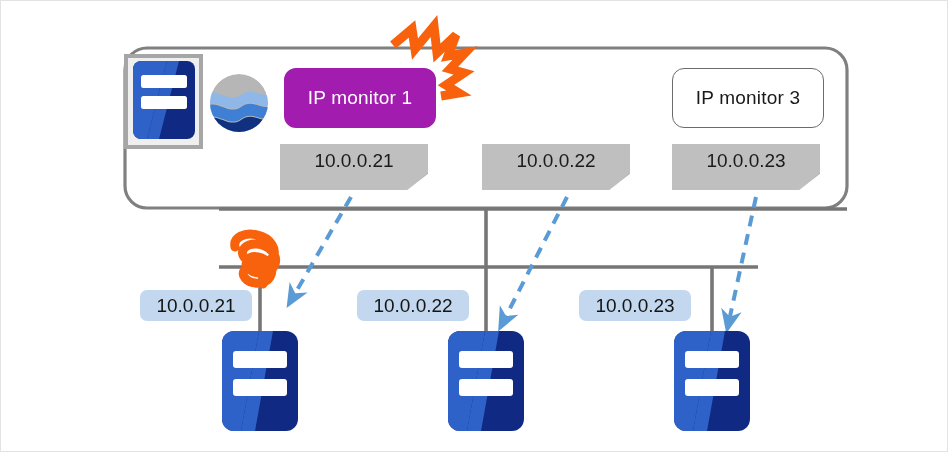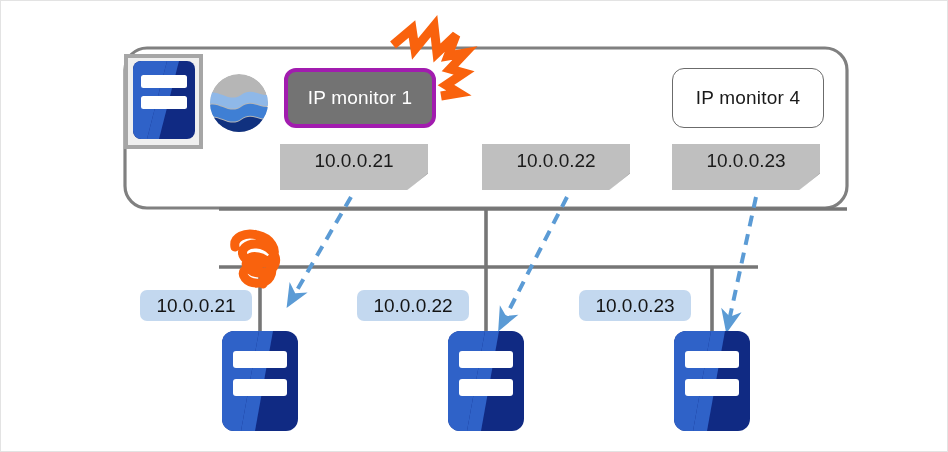--- a/index.html
+++ b/index.html
@@ -35,21 +35,21 @@
     display: flex;
     align-items: center;
     justify-content: center;
     height: 60px;
     border-radius: 12px;
     font-size: 19px;
     letter-spacing: 0.2px;
     white-space: nowrap;
   }
   .monitor-pill.active {
-    background: #737373;
+    background: #a21caf;
     color: #ffffff;
     border: 4px solid #a21caf;
   }
   .monitor-pill.idle {
     background: #ffffff;
     color: #1a1a1a;
     border: 1.6px solid #6b6b6b;
   }
   .ip-tag {
     display: flex;
@@ -180,21 +180,21 @@
     <span>10.0.0.21</span>
     <span class="ip-tag-fold"></span>
   </div>
 
   <div class="node ip-tag" style="left:481px; top:143px; width:148px;">
     <span>10.0.0.22</span>
     <span class="ip-tag-fold"></span>
   </div>
 
   <div class="node monitor-pill idle" style="left:671px; top:67px; width:152px;">
-    <span>IP monitor 4</span>
+    <span>IP monitor 3</span>
   </div>
   <div class="node ip-tag" style="left:671px; top:143px; width:148px;">
     <span>10.0.0.23</span>
     <span class="ip-tag-fold"></span>
   </div>
 
   <div class="node host-label" style="left:139px; top:289px; width:112px;">
     <span>10.0.0.21</span>
   </div>
   <div class="node host-label" style="left:356px; top:289px; width:112px;">

